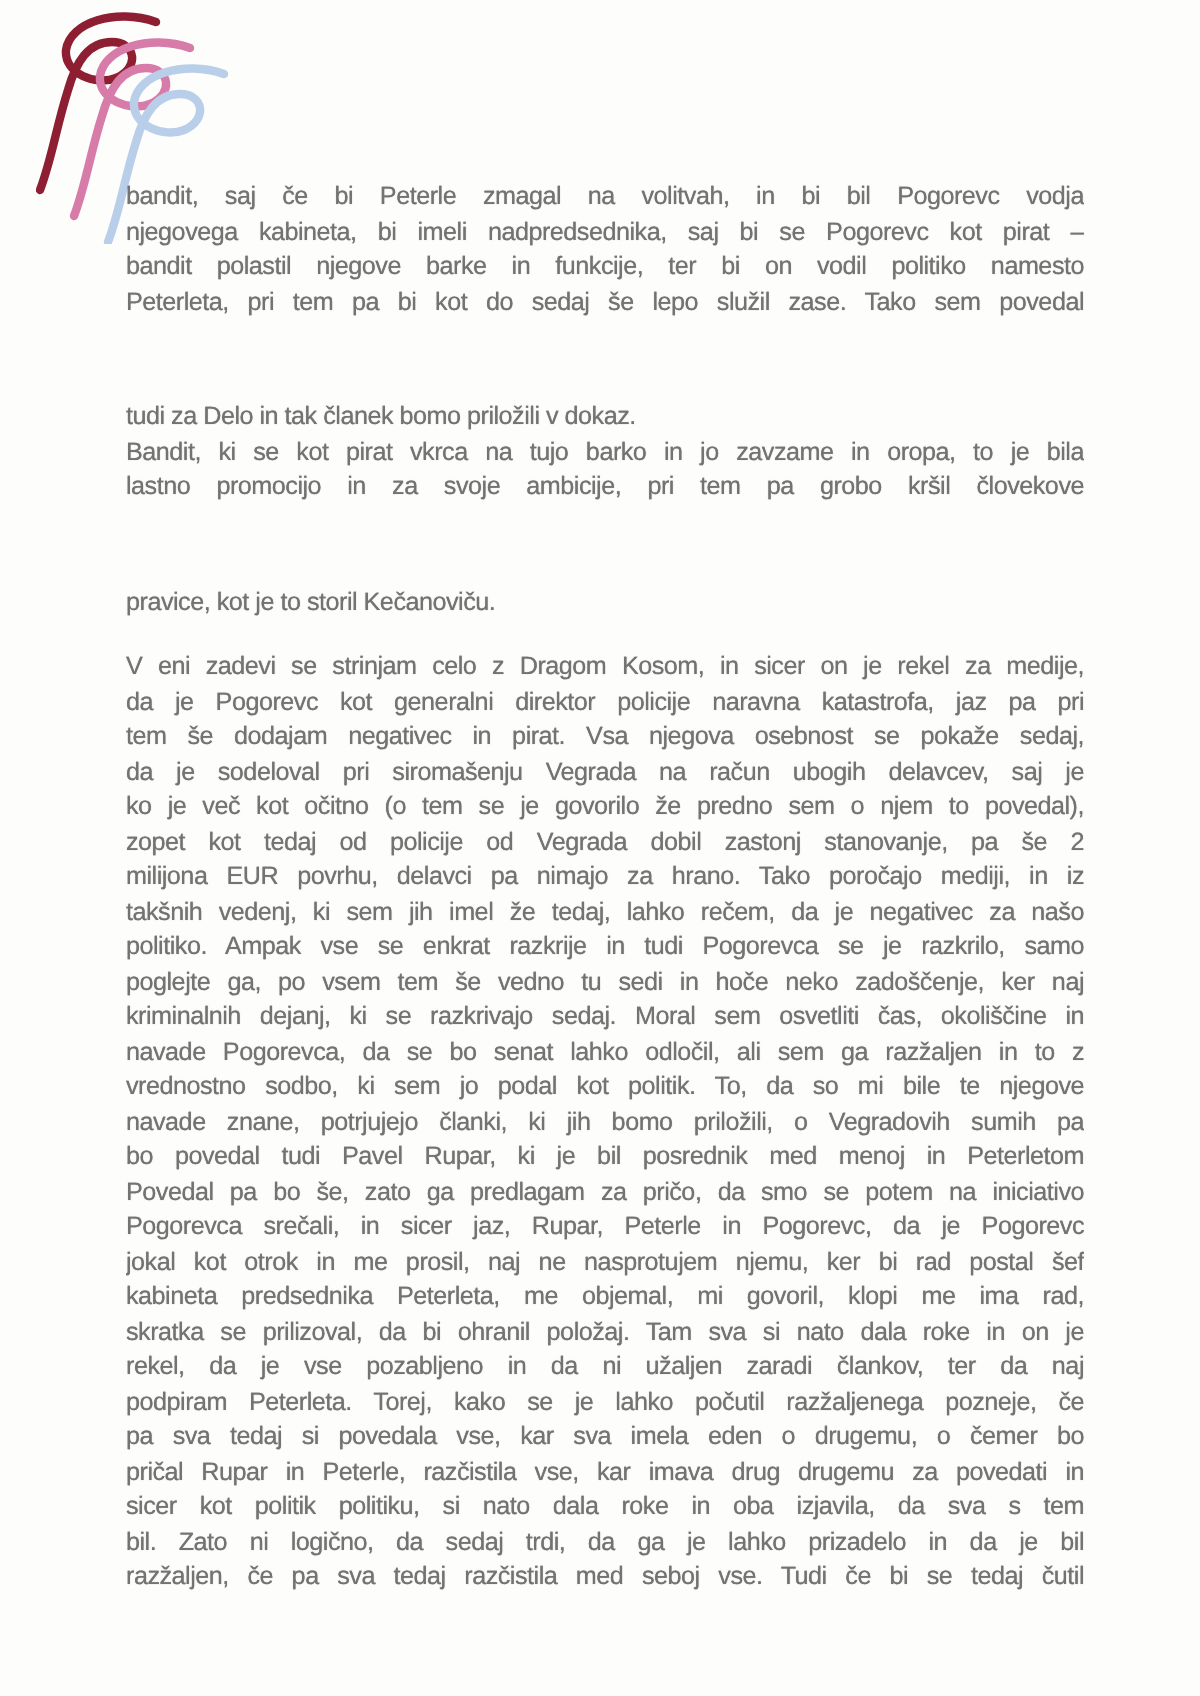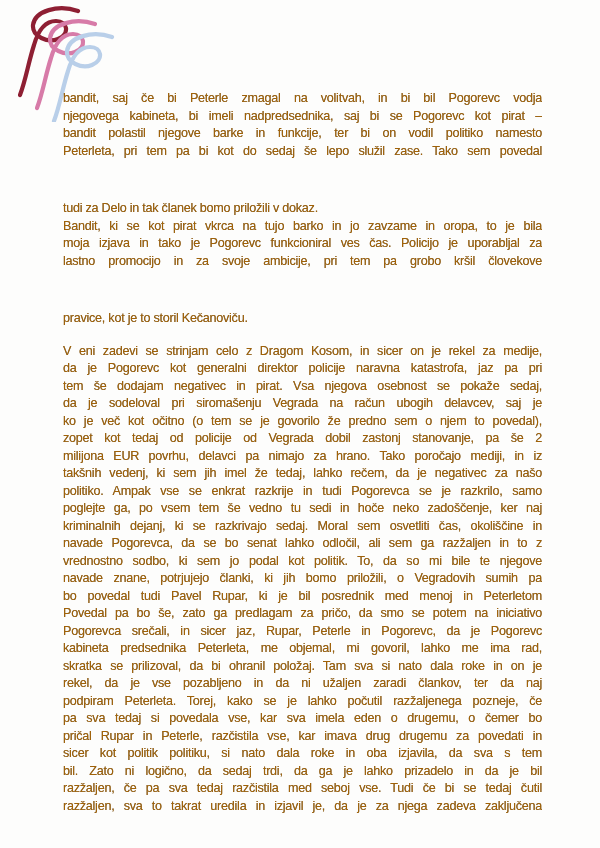--- a/index.html
+++ b/index.html
@@ -15,21 +15,21 @@
     overflow: hidden;
   }
   .logo {
     position: absolute;
     left: 18px; top: 2px;
   }
   .text-block {
     position: absolute;
     left: 63px; top: 90px;
     width: 479px;
-    color: #a16207;
+    color: #737373;
     font-size: 12.6px;
     letter-spacing: -0.25px;
     line-height: 17.5px;
     text-shadow: 0 0 0.4px rgba(20,20,20,0.55);
   }
   .para { margin: 0; }
   .para.gap-before { margin-top: 15px; }
   .line {
     height: 17.5px;
     overflow: hidden;
@@ -73,21 +73,20 @@
   <div class="text-block">
       <div class="para">
         <div class="line">bandit, saj če bi Peterle zmagal na volitvah, in bi bil Pogorevc vodja</div>
         <div class="line">njegovega kabineta, bi imeli nadpredsednika, saj bi se Pogorevc kot pirat –</div>
         <div class="line">bandit polastil njegove barke in funkcije, ter bi on vodil politiko namesto</div>
         <div class="line">Peterleta, pri tem pa bi kot do sedaj še lepo služil zase. Tako sem povedal</div>
         <div class="line flush-left">tudi za Delo in tak članek bomo priložili v dokaz.</div>
       </div>
       <div class="para">
         <div class="line">Bandit, ki se kot pirat vkrca na tujo barko in jo zavzame in oropa, to je bila</div>
-        <div class="line">moja izjava in tako je Pogorevc funkcioniral ves čas. Policijo je uporabljal za</div>
         <div class="line">lastno promocijo in za svoje ambicije, pri tem pa grobo kršil človekove</div>
         <div class="line flush-left">pravice, kot je to storil Kečanoviču.</div>
       </div>
       <div class="para gap-before">
         <div class="line">V eni zadevi se strinjam celo z Dragom Kosom, in sicer on je rekel za medije,</div>
         <div class="line">da je Pogorevc kot generalni direktor policije naravna katastrofa, jaz pa pri</div>
         <div class="line">tem še dodajam negativec in pirat. Vsa njegova osebnost se pokaže sedaj,</div>
         <div class="line">da je sodeloval pri siromašenju Vegrada na račun ubogih delavcev, saj je</div>
         <div class="line">ko je več kot očitno (o tem se je govorilo že predno sem o njem to povedal),</div>
         <div class="line">zopet kot tedaj od policije od Vegrada dobil zastonj stanovanje, pa še 2</div>
@@ -95,26 +94,26 @@
         <div class="line">takšnih vedenj, ki sem jih imel že tedaj, lahko rečem, da je negativec za našo</div>
         <div class="line">politiko. Ampak vse se enkrat razkrije in tudi Pogorevca se je razkrilo, samo</div>
         <div class="line">poglejte ga, po vsem tem še vedno tu sedi in hoče neko zadoščenje, ker naj</div>
         <div class="line">kriminalnih dejanj, ki se razkrivajo sedaj. Moral sem osvetliti čas, okoliščine in</div>
         <div class="line">navade Pogorevca, da se bo senat lahko odločil, ali sem ga razžaljen in to z</div>
         <div class="line">vrednostno sodbo, ki sem jo podal kot politik. To, da so mi bile te njegove</div>
         <div class="line">navade znane, potrjujejo članki, ki jih bomo priložili, o Vegradovih sumih pa</div>
         <div class="line">bo povedal tudi Pavel Rupar, ki je bil posrednik med menoj in Peterletom</div>
         <div class="line">Povedal pa bo še, zato ga predlagam za pričo, da smo se potem na iniciativo</div>
         <div class="line">Pogorevca srečali, in sicer jaz, Rupar, Peterle in Pogorevc, da je Pogorevc</div>
-        <div class="line">kabineta predsednika Peterleta, me objemal, mi govoril, lahko me ima rad,</div>
+        <div class="line">jokal kot otrok in me prosil, naj ne nasprotujem njemu, ker bi rad postal šef</div>
+        <div class="line">kabineta predsednika Peterleta, me objemal, mi govoril, klopi me ima rad,</div>
         <div class="line">skratka se prilizoval, da bi ohranil položaj. Tam sva si nato dala roke in on je</div>
         <div class="line">rekel, da je vse pozabljeno in da ni užaljen zaradi člankov, ter da naj</div>
         <div class="line">podpiram Peterleta. Torej, kako se je lahko počutil razžaljenega pozneje, če</div>
         <div class="line">pa sva tedaj si povedala vse, kar sva imela eden o drugemu, o čemer bo</div>
         <div class="line">pričal Rupar in Peterle, razčistila vse, kar imava drug drugemu za povedati in</div>
         <div class="line">sicer kot politik politiku, si nato dala roke in oba izjavila, da sva s tem</div>
         <div class="line">bil. Zato ni logično, da sedaj trdi, da ga je lahko prizadelo in da je bil</div>
         <div class="line">razžaljen, če pa sva tedaj razčistila med seboj vse. Tudi če bi se tedaj čutil</div>
-        <div class="line">razžaljen, sva to takrat uredila in izjavil je, da je za njega zadeva zaključena</div>
       </div>
     </div>
 
 </div>
 
 </body></html>

